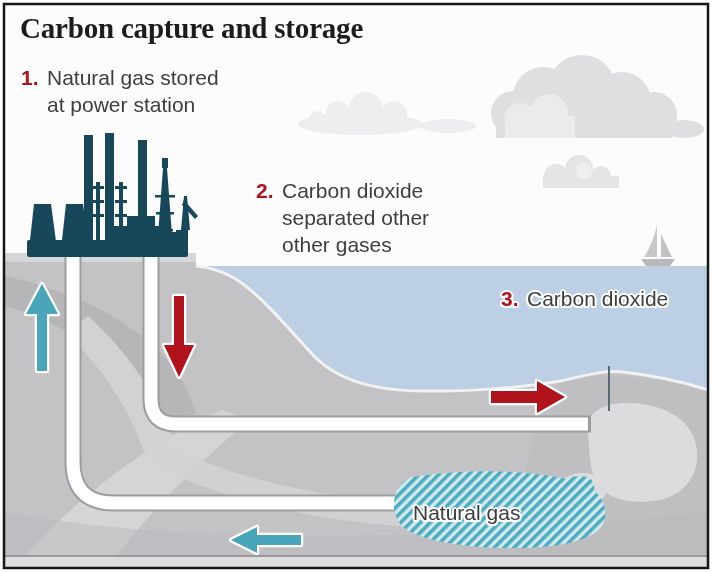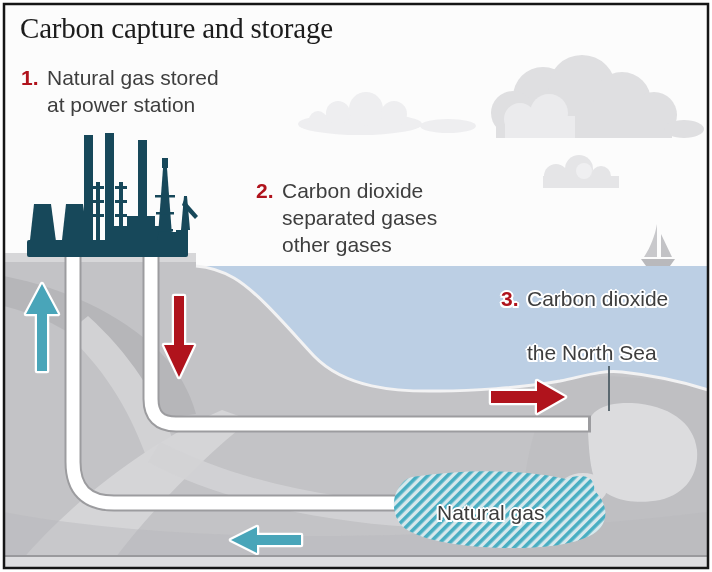--- a/index.html
+++ b/index.html
@@ -2,28 +2,28 @@
 <html><head>
 <meta charset="utf-8">
 <style>
   html,body{margin:0;padding:0;background:#ffffff;}
   .stage{position:relative;width:712px;height:572px;background:#ffffff;overflow:hidden;
          font-family:"Liberation Sans","DejaVu Sans",sans-serif;}
   .stage svg{position:absolute;left:0;top:0;}
   .txt{position:absolute;color:#3e3e3e;font-size:21px;line-height:27px;}
   .title{position:absolute;left:20px;top:12px;
          font-family:"Liberation Serif","DejaVu Serif",serif;
-         font-weight:400;font-size:29px;color:#1c1c1c;letter-spacing:-0.2px;}
+         font-weight:700;font-size:29px;color:#1c1c1c;letter-spacing:-0.2px;}
   .step{display:flex;}
   .step .num{color:#b0131c;font-weight:700;width:26px;flex:0 0 26px;}
   .halo, .halo .num{
     text-shadow:-2px 0 0 #fff,2px 0 0 #fff,0 -2px 0 #fff,0 2px 0 #fff,
                 -1.5px -1.5px 0 #fff,1.5px -1.5px 0 #fff,
                 -1.5px 1.5px 0 #fff,1.5px 1.5px 0 #fff;}
-  .gas-label{position:absolute;left:437px;top:501px;font-size:21px;color:#3c3c3c;}
+  .gas-label{position:absolute;left:413px;top:501px;font-size:21px;color:#3c3c3c;}
 </style>
 </head>
 <body>
 
 <div class="stage">
 
 <svg width="712" height="572" viewBox="0 0 712 572">
   <defs>
     <clipPath id="inner">
           <rect x="5" y="5" width="702" height="562"></rect>
@@ -164,29 +164,28 @@
   <span>
     <span>Natural gas stored</span><br>
     <span>at power station</span>
   </span>
 </div>
 
 <div class="txt step" style="left:256px;top:177px;">
   <span class="num">2.</span>
   <span>
     <span>Carbon dioxide</span><br>
-    <span>separated gases</span><br>
+    <span>separated other</span><br>
     <span>other gases</span>
   </span>
 </div>
 
 <div class="txt step halo" style="left:501px;top:285px;">
   <span class="num">3.</span>
   <span>
     <span>Carbon dioxide</span><br>
     <br>
-    <span>the North Sea</span>
   </span>
 </div>
 
 <div class="gas-label halo">Natural gas</div>
 
 </div>
 
 </body></html>

